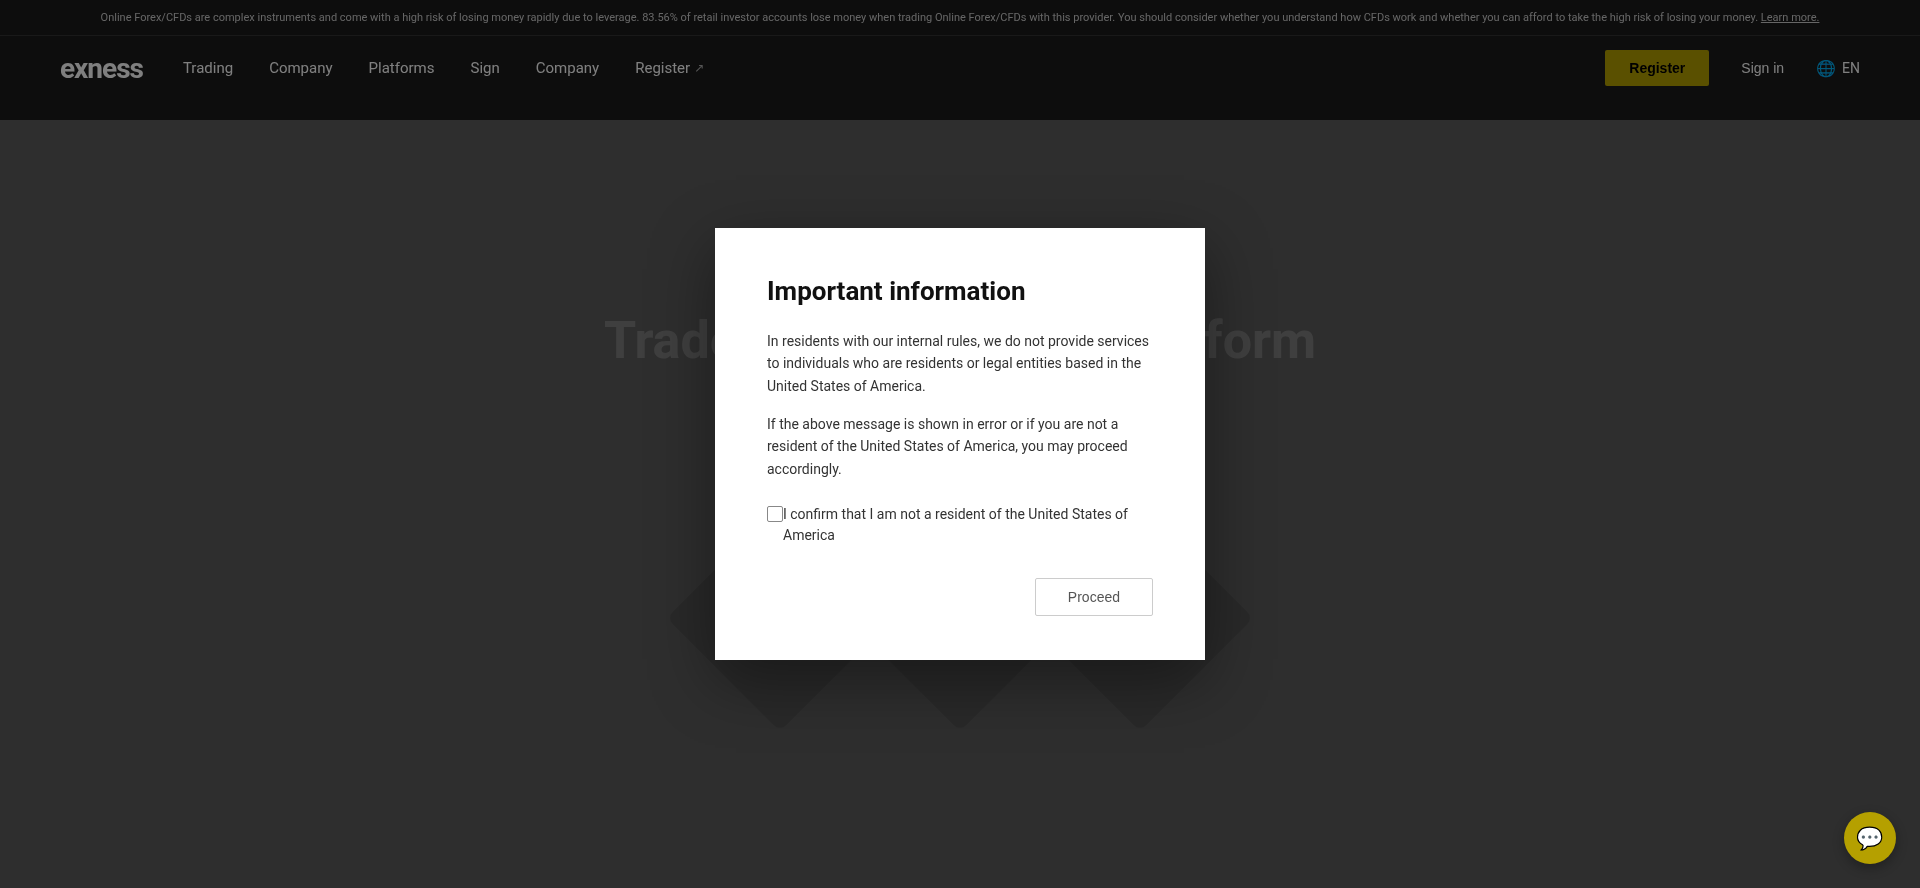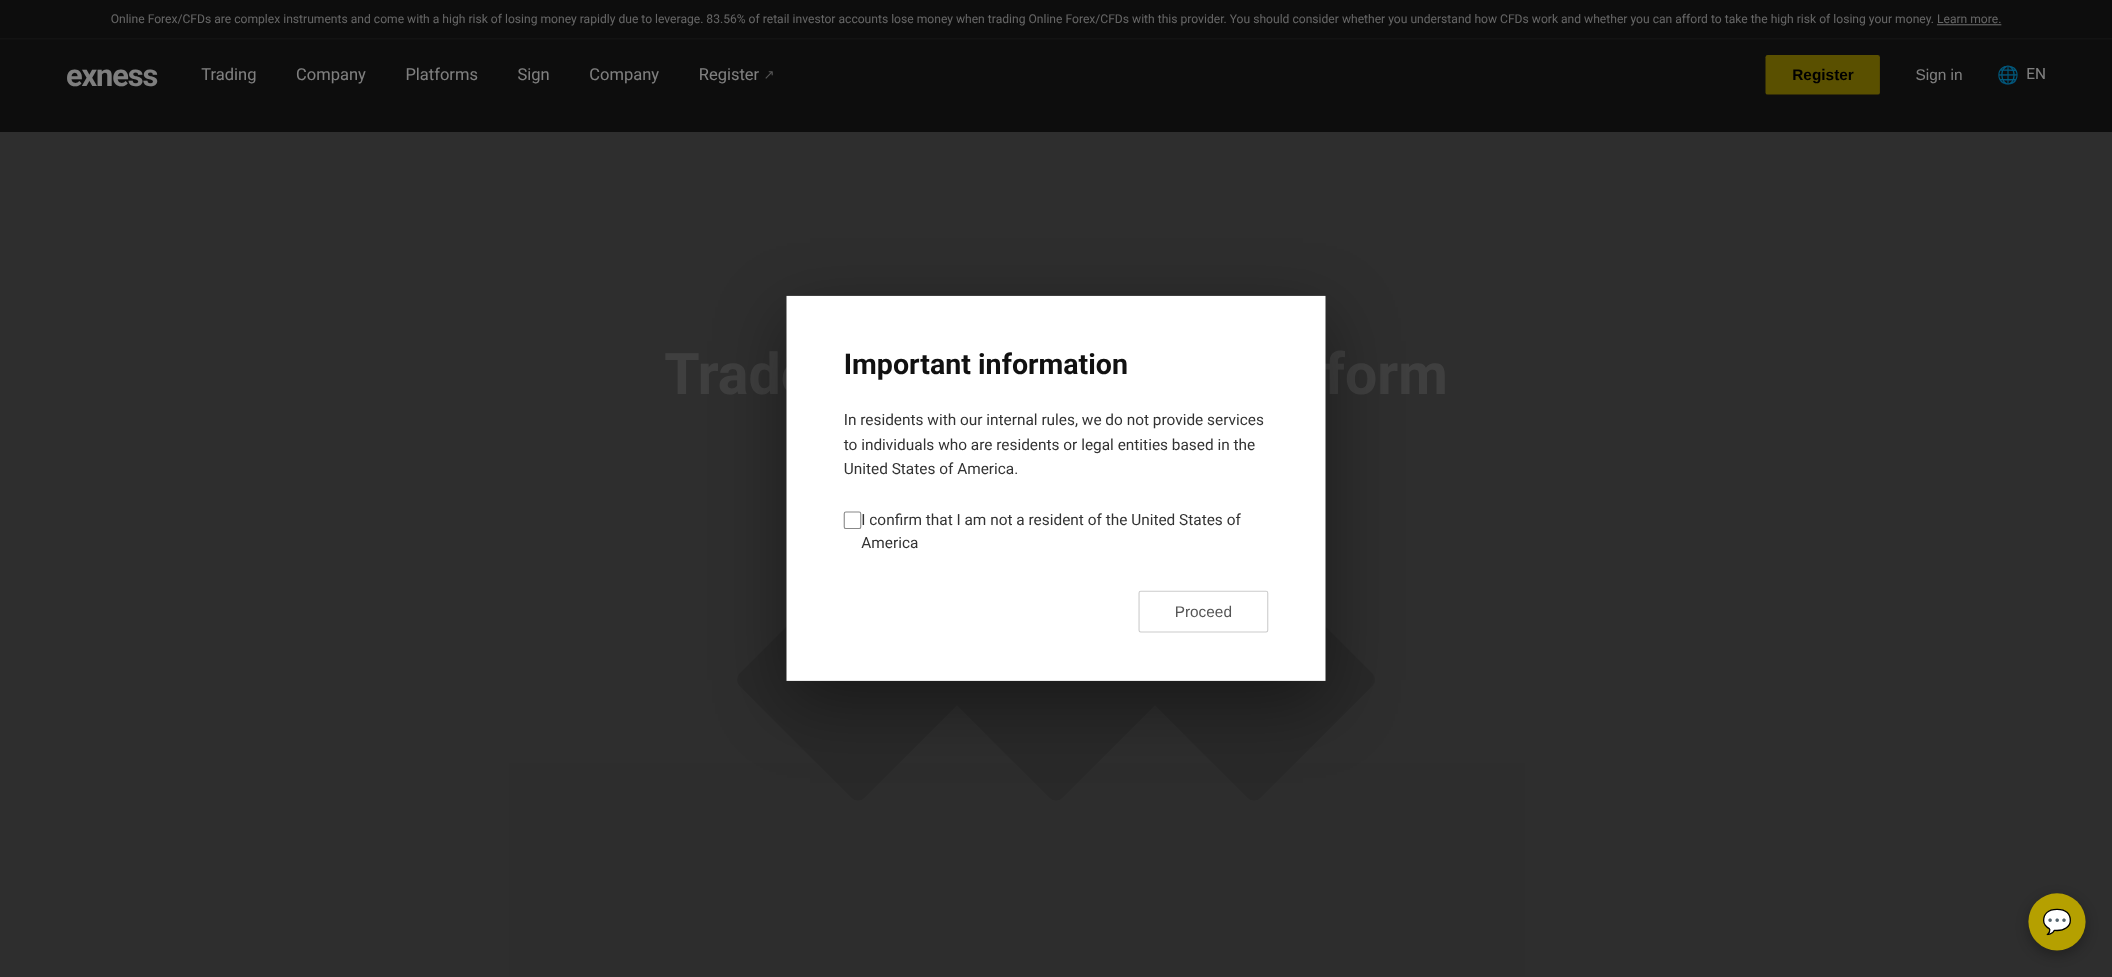--- a/index.html
+++ b/index.html
@@ -350,20 +350,21 @@
     <div class="diamond"></div>
   </div>
 </div>
 
 <div class="modal-overlay">
   <div class="modal">
     <h2 class="modal-title">Important information</h2>
 
     <div class="modal-body">
       <p>In residents with our internal rules, we do not provide services to individuals who are residents or legal entities based in the United States of America.</p>
+      <p>If the above message is shown in error or if you are not a resident of the United States of America, you may proceed accordingly.</p>
     </div>
 
     <div class="checkbox-row">
       <input type="checkbox" class="checkbox-input" id="confirm-checkbox" style="">
       <label class="checkbox-label" for="confirm-checkbox">I confirm that I am not a resident of the United States of America</label>
     </div>
 
     <div class="modal-footer">
       <button class="proceed-btn">Proceed</button>
     </div>

